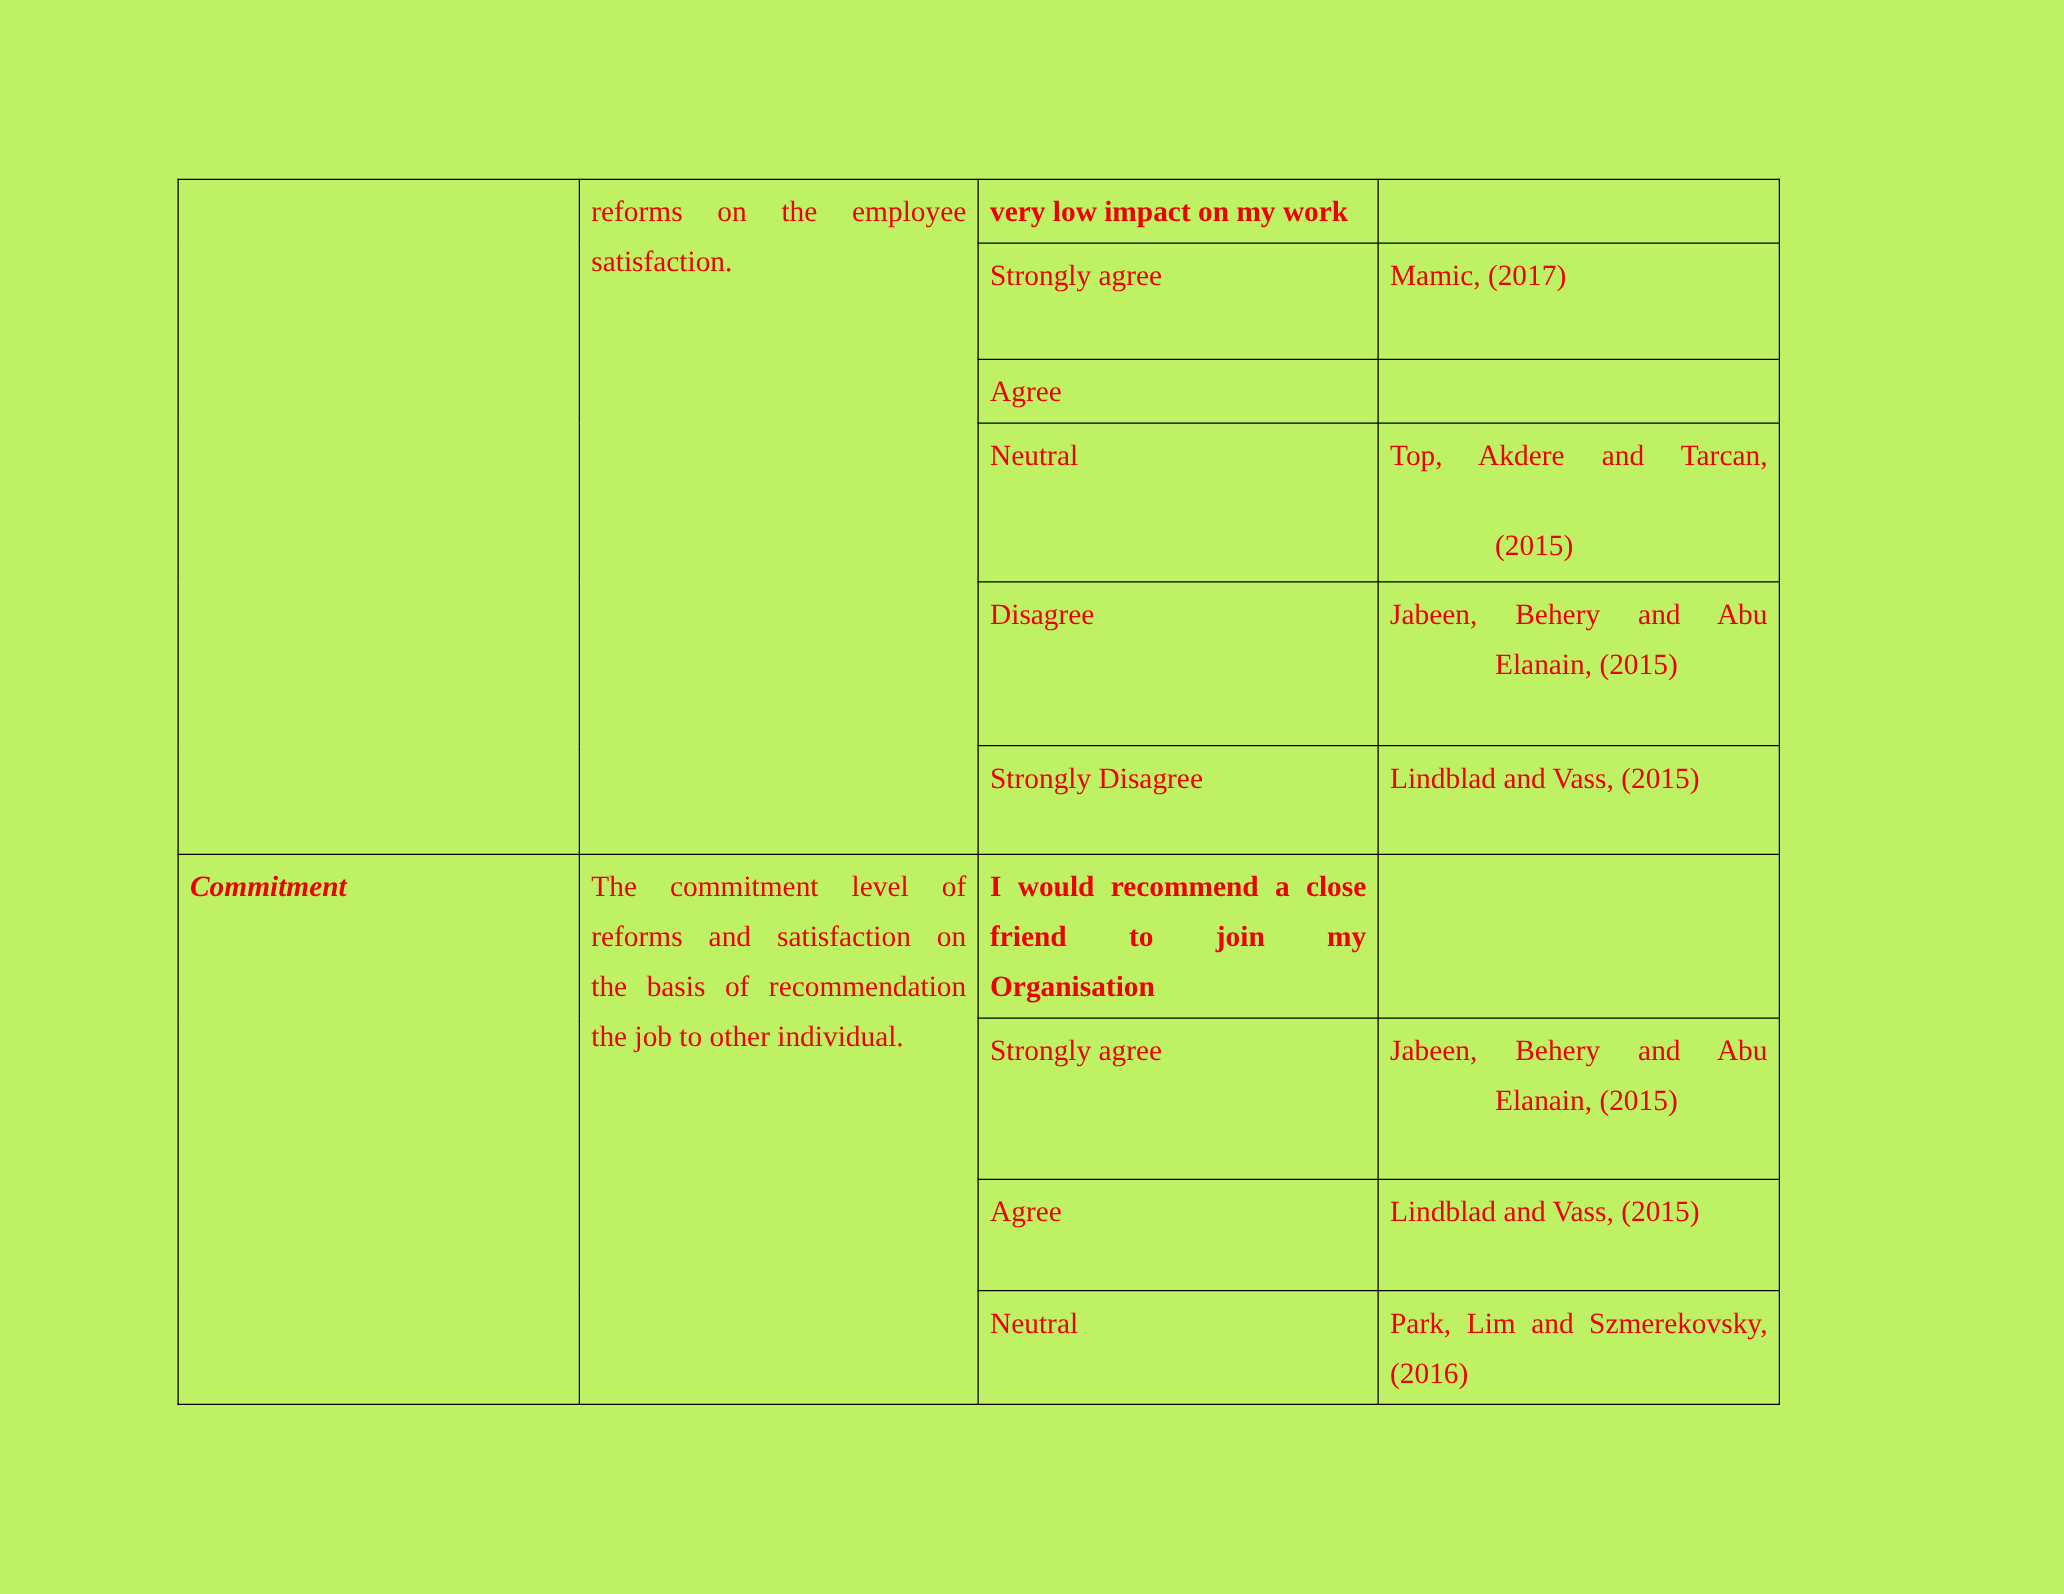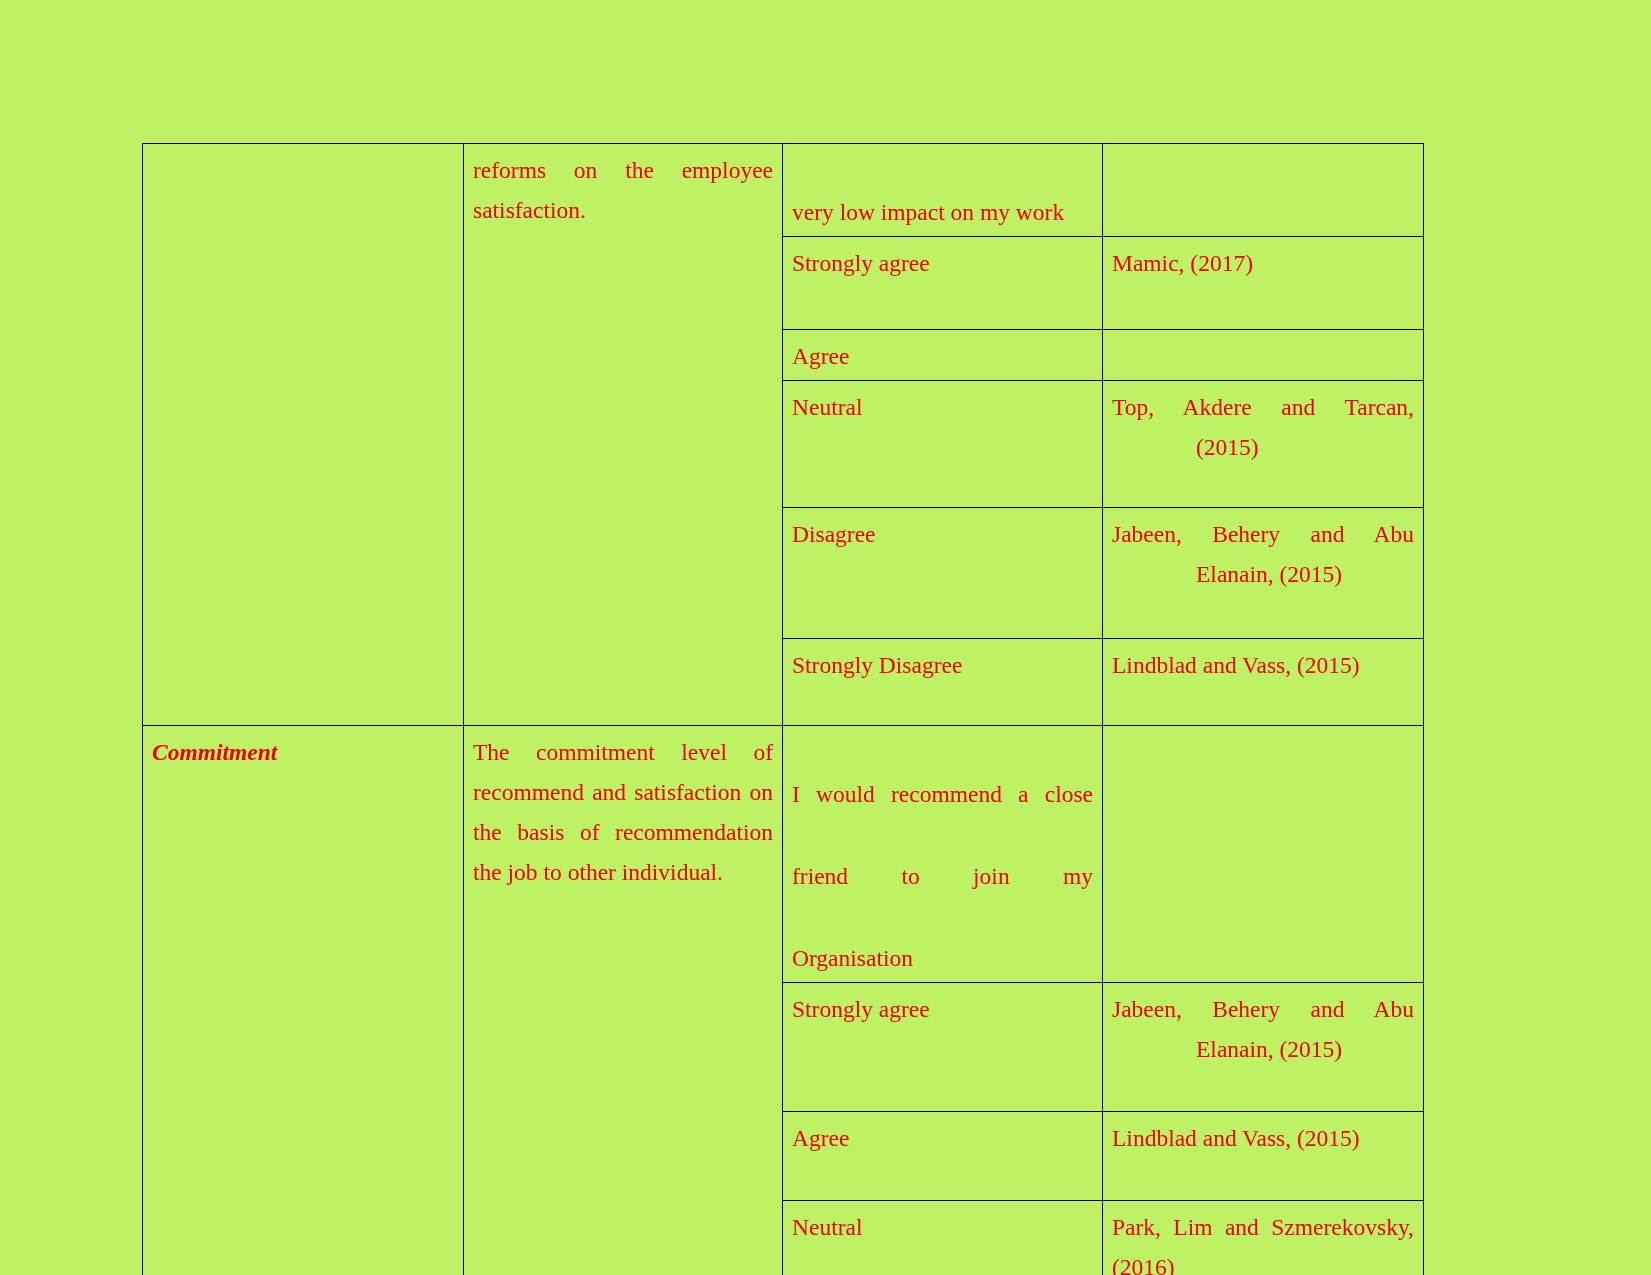--- a/index.html
+++ b/index.html
@@ -36,22 +36,21 @@
     padding: 6px 9px 4px 9px;
     color: #ee0000;
     font-size: 23.5px;
     line-height: 40px;
   }
   .col-a { width: 321px; }
   .col-b { width: 319px; }
   .col-c { width: 320px; }
   .col-d { width: 321px; }
   .bold {
-    font-weight: normal;
-    margin-top: 42px;
+    font-weight: bold;
   }
   .bolditalic {
     font-weight: bold;
     font-style: italic;
   }
   .nowrapline { white-space: nowrap; }
   .line-just {
     display: block;
     text-align: justify;
     text-align-last: justify;
@@ -119,21 +118,21 @@
           <span class="line-left"></span>
         </td>
       </tr>
 
       <tr>
         <td class="col-c" style="height:116px;">
           <span class="line-left">Neutral</span>
         </td>
         <td class="col-d">
           <span class="line-just">Top, Akdere and Tarcan,</span>
-          <span class="line-left" style="padding-left:84px;">(2015)</span>
+          <span class="line-left" style="padding-left:84px;margin-top:32px;">(2015)</span>
         </td>
       </tr>
 
       <tr>
         <td class="col-c" style="height:120px;">
           <span class="line-left">Disagree</span>
         </td>
         <td class="col-d">
           <span class="line-just">Jabeen, Behery and Abu</span>
           <span class="line-left" style="padding-left:84px;">Elanain, (2015)</span>
@@ -148,21 +147,21 @@
           <span class="line-left">Lindblad and Vass, (2015)</span>
         </td>
       </tr>
 
       <tr>
         <td rowspan="4" class="col-a">
           <span class="bolditalic line-left">Commitment</span>
         </td>
         <td rowspan="4" class="col-b">
           <span class="line-just">The commitment level of</span>
-          <span class="line-just">recommend and satisfaction on</span>
+          <span class="line-just">reforms and satisfaction on</span>
           <span class="line-just">the basis of recommendation</span>
           <span class="line-left">the job to other individual.</span>
         </td>
         <td class="col-c" style="height:118px;">
           <span class="bold line-just">I would recommend a close</span>
           <span class="bold line-just">friend to join my</span>
           <span class="bold line-left">Organisation</span>
         </td>
         <td class="col-d">
           <span class="line-left"></span>

